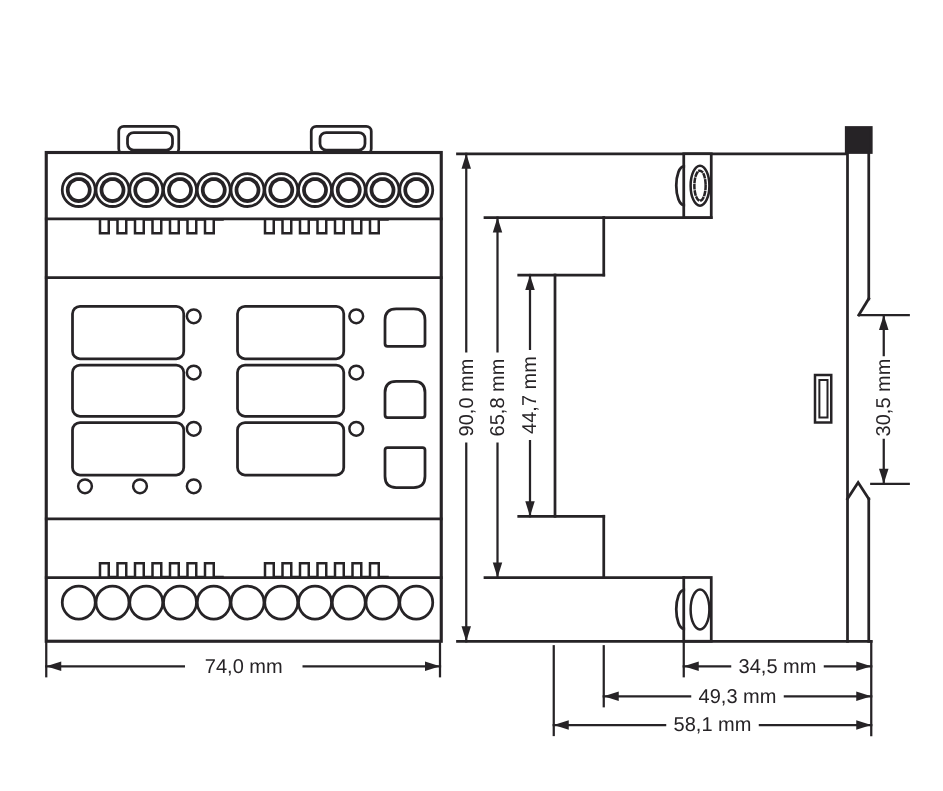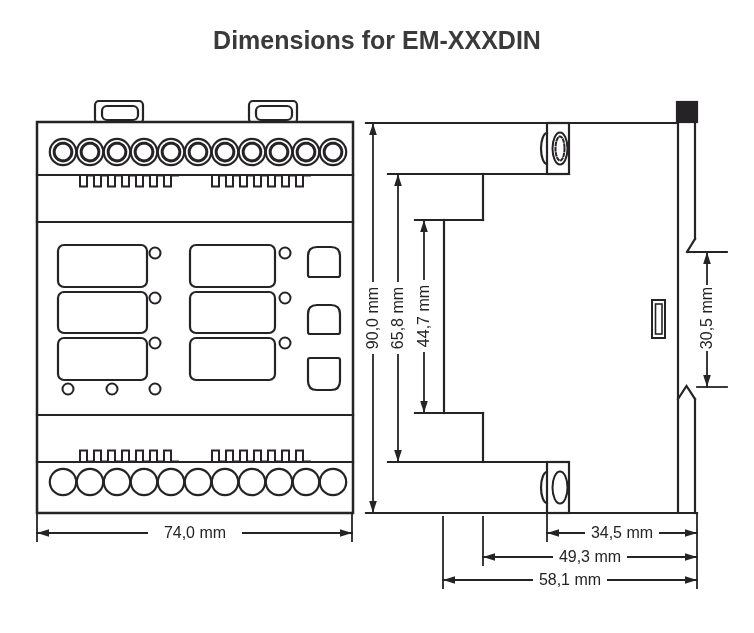--- a/index.html
+++ b/index.html
@@ -23,21 +23,20 @@
     font-family:"Liberation Sans",sans-serif;
     font-size:16px;
     fill:#262326;
     stroke:none;
   }
 </style>
 </head>
 <body>
 
 <div id="canvas">
-  <div id="title">Dimensions for EM-XXXDIN</div>
 
   <svg width="754" height="633" viewBox="0 0 754 633">
 
     <g stroke="#262326" fill="none" stroke-width="2.2" stroke-linecap="square">
 
       <g>
         <rect x="95" y="101" width="48" height="22" rx="4" fill="#fff"></rect>
         <rect x="102" y="106" width="36" height="14" rx="5" fill="#fff"></rect>
         <rect x="249" y="101" width="48" height="22" rx="4" fill="#fff"></rect>
         <rect x="256" y="106" width="36" height="14" rx="5" fill="#fff"></rect>

